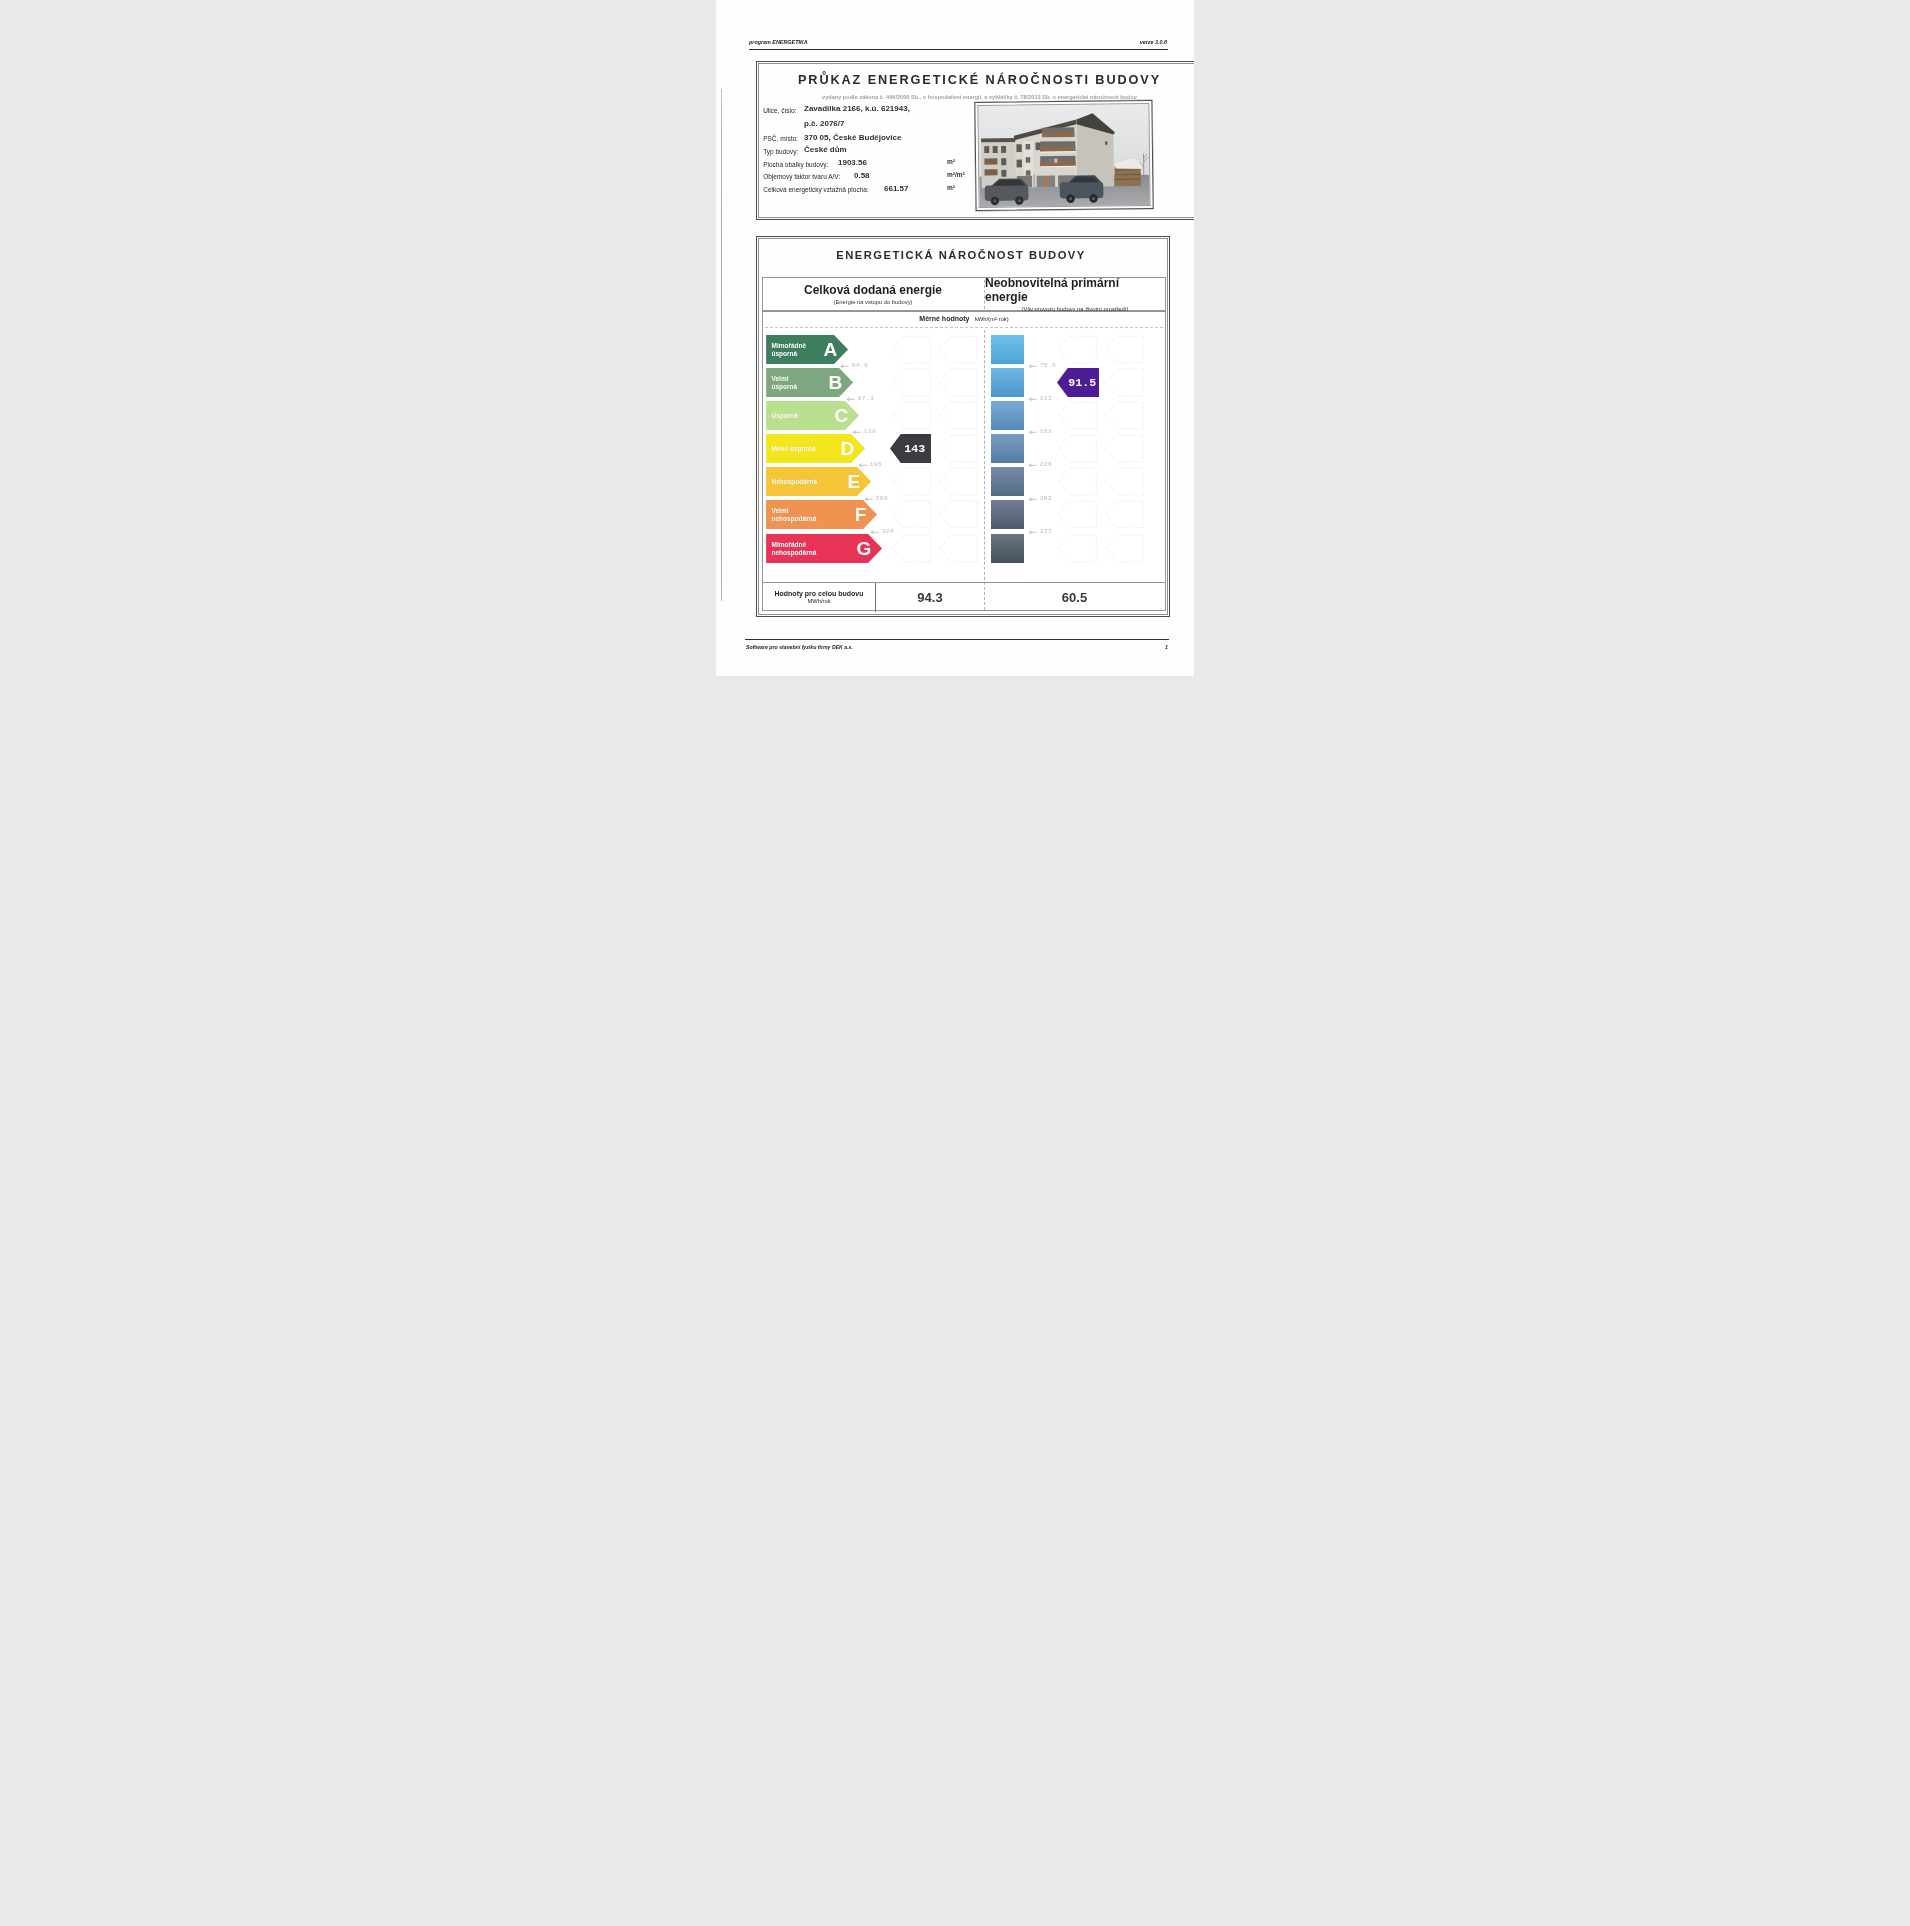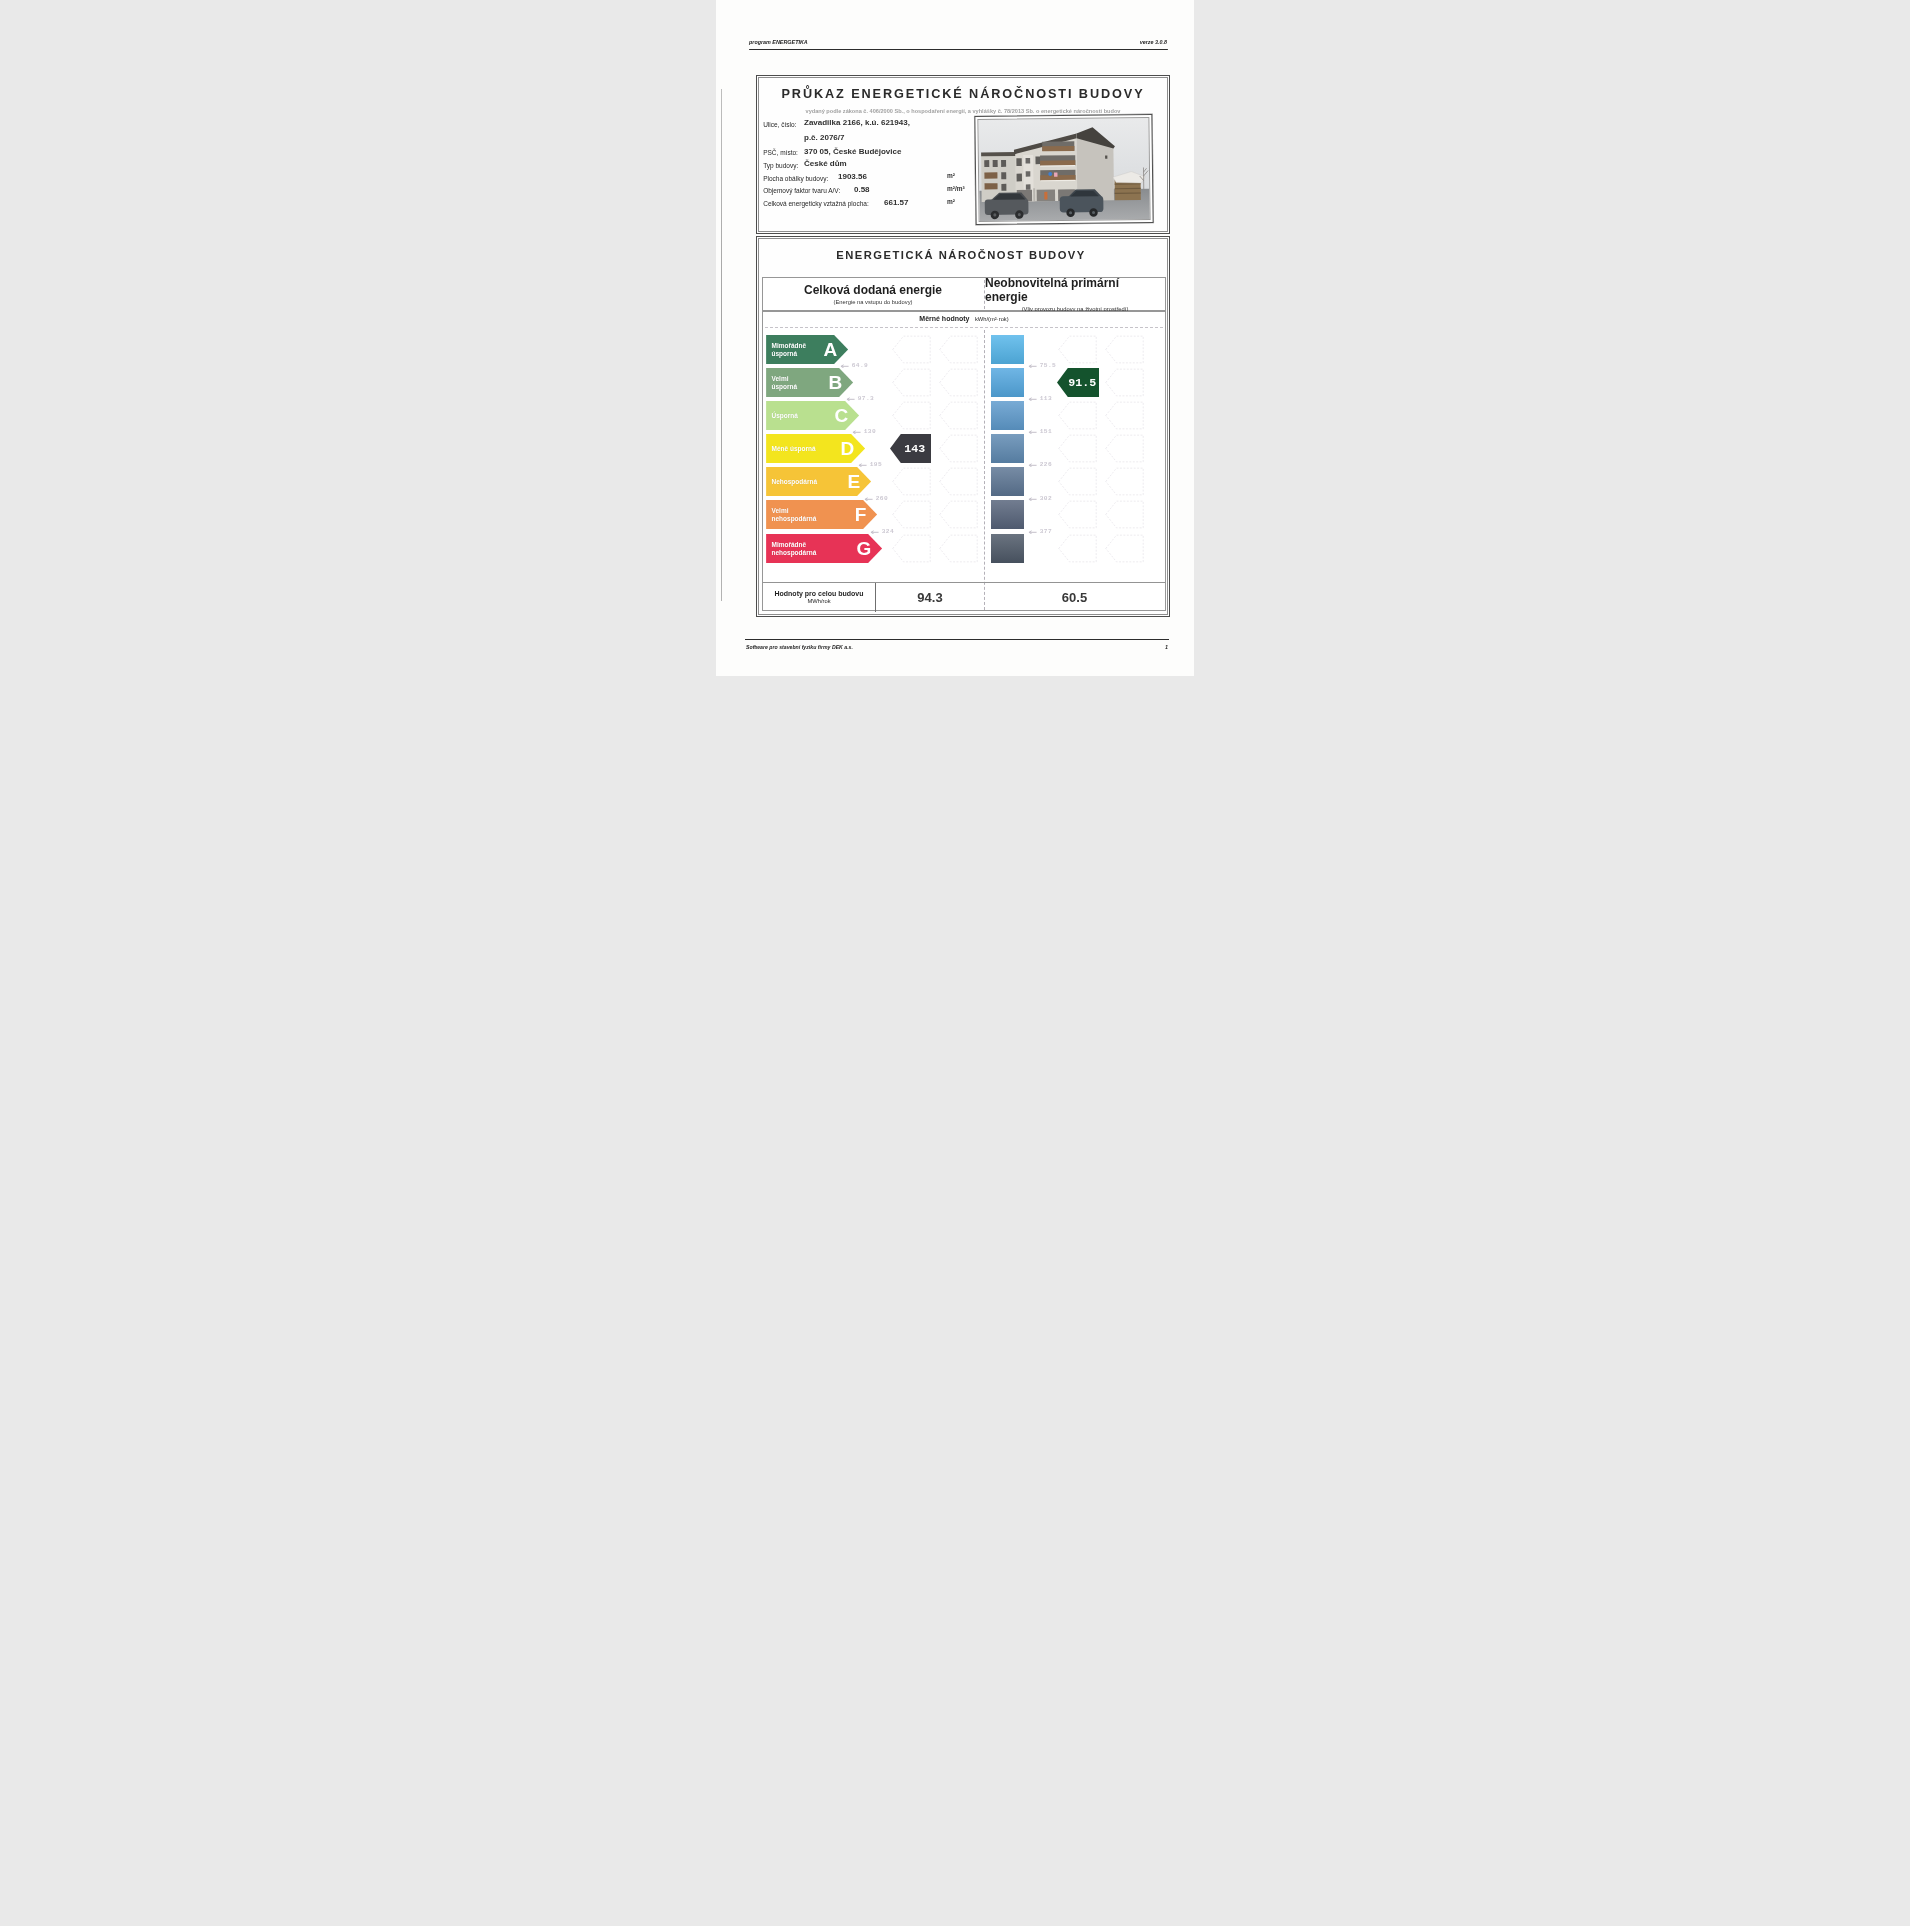--- a/index.html
+++ b/index.html
@@ -10,21 +10,21 @@
   
   .hdr-rule{position:absolute;left:33px;right:26px;top:49px;height:1.2px;background:#2c2c2c;border-radius:0.8px;}
   .hdr-left{position:absolute;left:33px;top:39px;font-size:5.4px;font-weight:700;font-style:italic;}
   .hdr-right{position:absolute;right:27px;top:39px;font-size:5.4px;font-weight:700;font-style:italic;}
   .ftr-rule{position:absolute;left:29px;right:25px;top:639px;height:1.2px;background:#2c2c2c;}
   .ftr-left{position:absolute;left:30px;top:644px;font-size:5.2px;font-weight:700;font-style:italic;}
   .ftr-right{position:absolute;right:26px;top:644px;font-size:5.4px;font-weight:700;font-style:italic;}
   
   .dbox{position:absolute;left:40px;width:412px;border:1.2px solid #4d4d4d;background:#fefefe;}
   .dbox::after{content:"";position:absolute;inset:0.8px;border:0.4px solid #8e8e8e;pointer-events:none;}
-  #box1{top:75px;height:157px;}
+  #box1{top:61px;height:157px;padding-left:33px;}
   #box2{top:236px;height:379px;}
   .cover-title{position:absolute;left:0;right:0;top:10.8px;text-align:center;
         font-size:12.7px;font-weight:700;letter-spacing:1.9px;color:#2b2b2b;}
   .cover-sub{position:absolute;left:0;right:0;top:32px;text-align:center;
         font-size:5.6px;color:#a2a2a2;font-weight:600;}
   
   .fl{position:absolute;font-size:6.5px;color:#262626;}
   .fv{position:absolute;font-size:8px;font-weight:700;color:#303030;}
   .fu{position:absolute;font-size:6.5px;font-weight:700;color:#303030;}
   
@@ -440,21 +440,21 @@
       <svg class="ghost t5" style="left:342px" viewBox="0 0 102 76" width="39" height="29">
           <use href="#ghostA"></use>
         </svg>
       <svg class="ghost t6" style="left:295px" viewBox="0 0 102 76" width="39" height="29">
           <use href="#ghostA"></use>
         </svg>
       <svg class="ghost t6" style="left:342px" viewBox="0 0 102 76" width="39" height="29">
           <use href="#ghostA"></use>
         </svg>
 
-      <div class="marker t1" style="left: 294px; width: 42px; background-color: #14532d;">
+      <div class="marker t1" style="left: 294px; width: 42px; background-color: #4c1d95;">
         <span>91.5</span>
       </div>
 
       <div class="totals">
         <div class="tot-label">
           <span class="l1">Hodnoty pro celou budovu</span>
           <span class="l2">MWh/rok</span>
         </div>
         <div class="tot-val" style="left:113px;width:108px">94.3</div>
         <div class="tot-val" style="left:221px;right:0">60.5</div>

